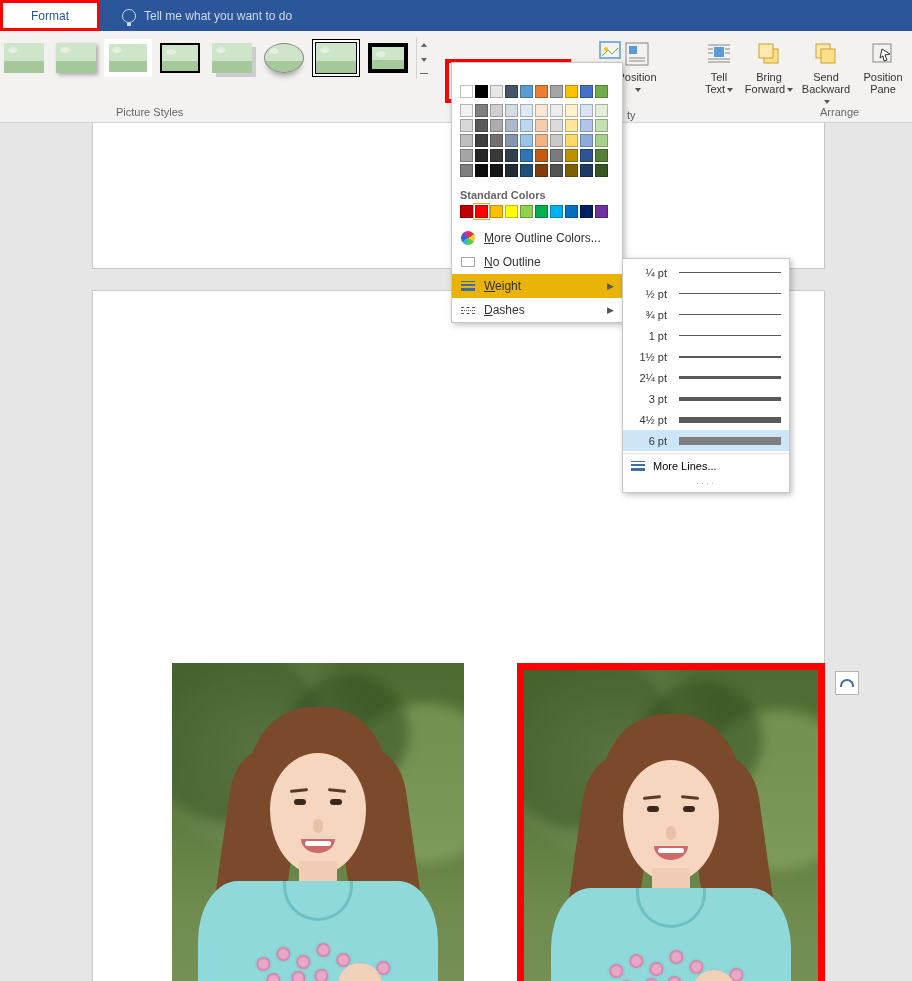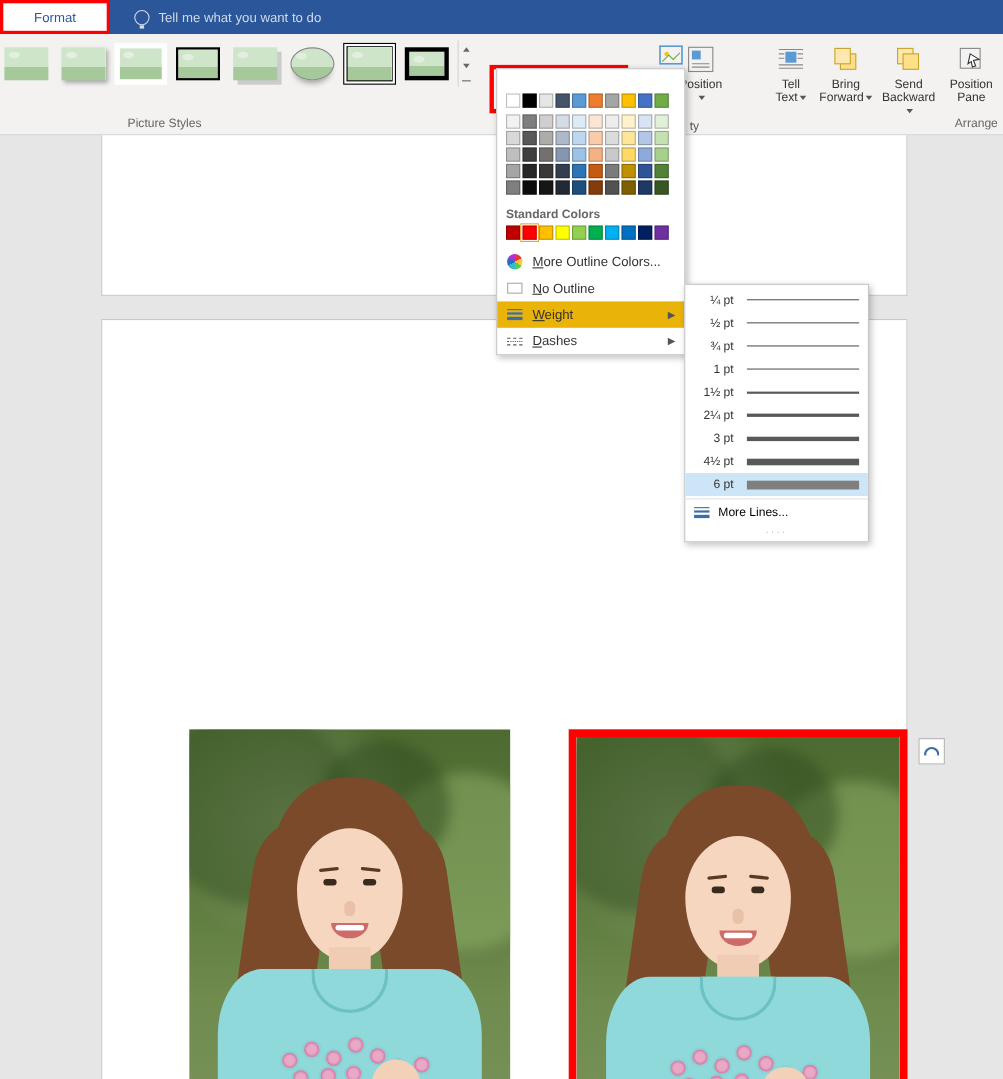--- a/index.html
+++ b/index.html
@@ -223,21 +223,21 @@
     <div class="lab"><span>Backward</span><span class="caret"></span></div>
   </div>
   <div class="rbn-btn" style="left:857px;width:52px">
     <svg width="30" height="30">
         <rect x="5" y="5" width="18" height="18" fill="none" stroke="#888"></rect>
         <path d="M14 10 L22 15 L17 16 L19 21 L16 22 L15 17 L12 19 Z" fill="#fff" stroke="#333"></path>
       </svg>
     <div class="lab"><span>Position</span></div>
     <div class="lab"><span>Pane</span></div>
   </div>
-  <div class="group-label" style="left:868px">Arrange</div>
+  <div class="group-label" style="left:820px">Arrange</div>
 </div>
 
 <div class="bdr-menu">
   <div class="bdr-head" style="visibility:hidden">Theme Colors</div>
   <div class="swatch-grid">
     <div class="swatch-row" id="theme-row1">
         <div class="swatch" style="background: rgb(255, 255, 255);"></div>
         <div class="swatch" style="background: rgb(0, 0, 0);"></div>
         <div class="swatch" style="background: rgb(231, 230, 230);"></div>
         <div class="swatch" style="background: rgb(68, 84, 106);"></div>

